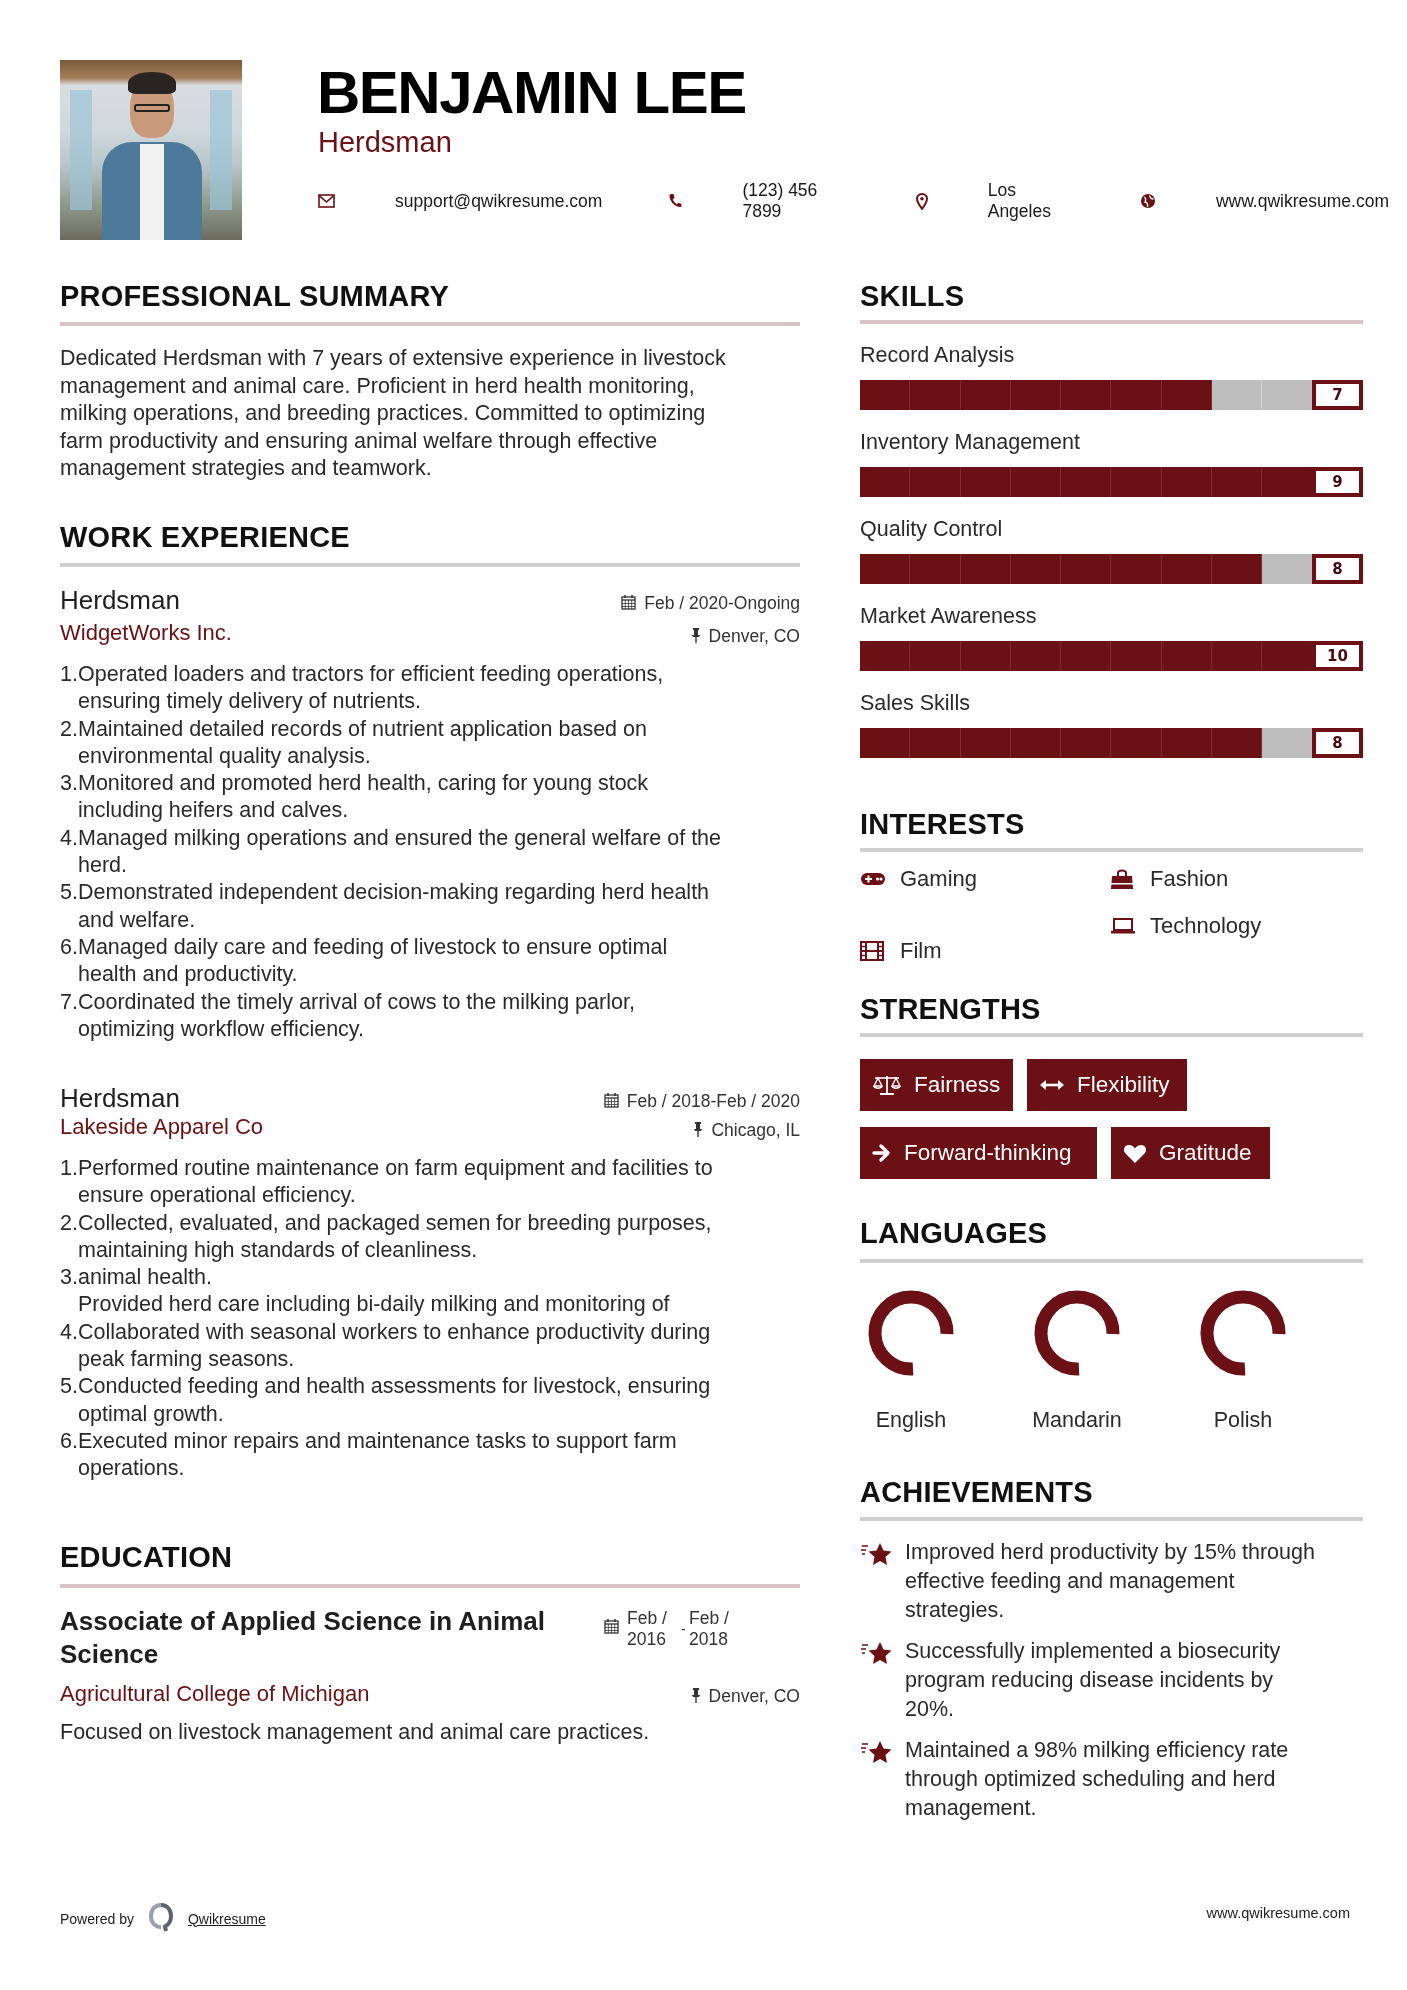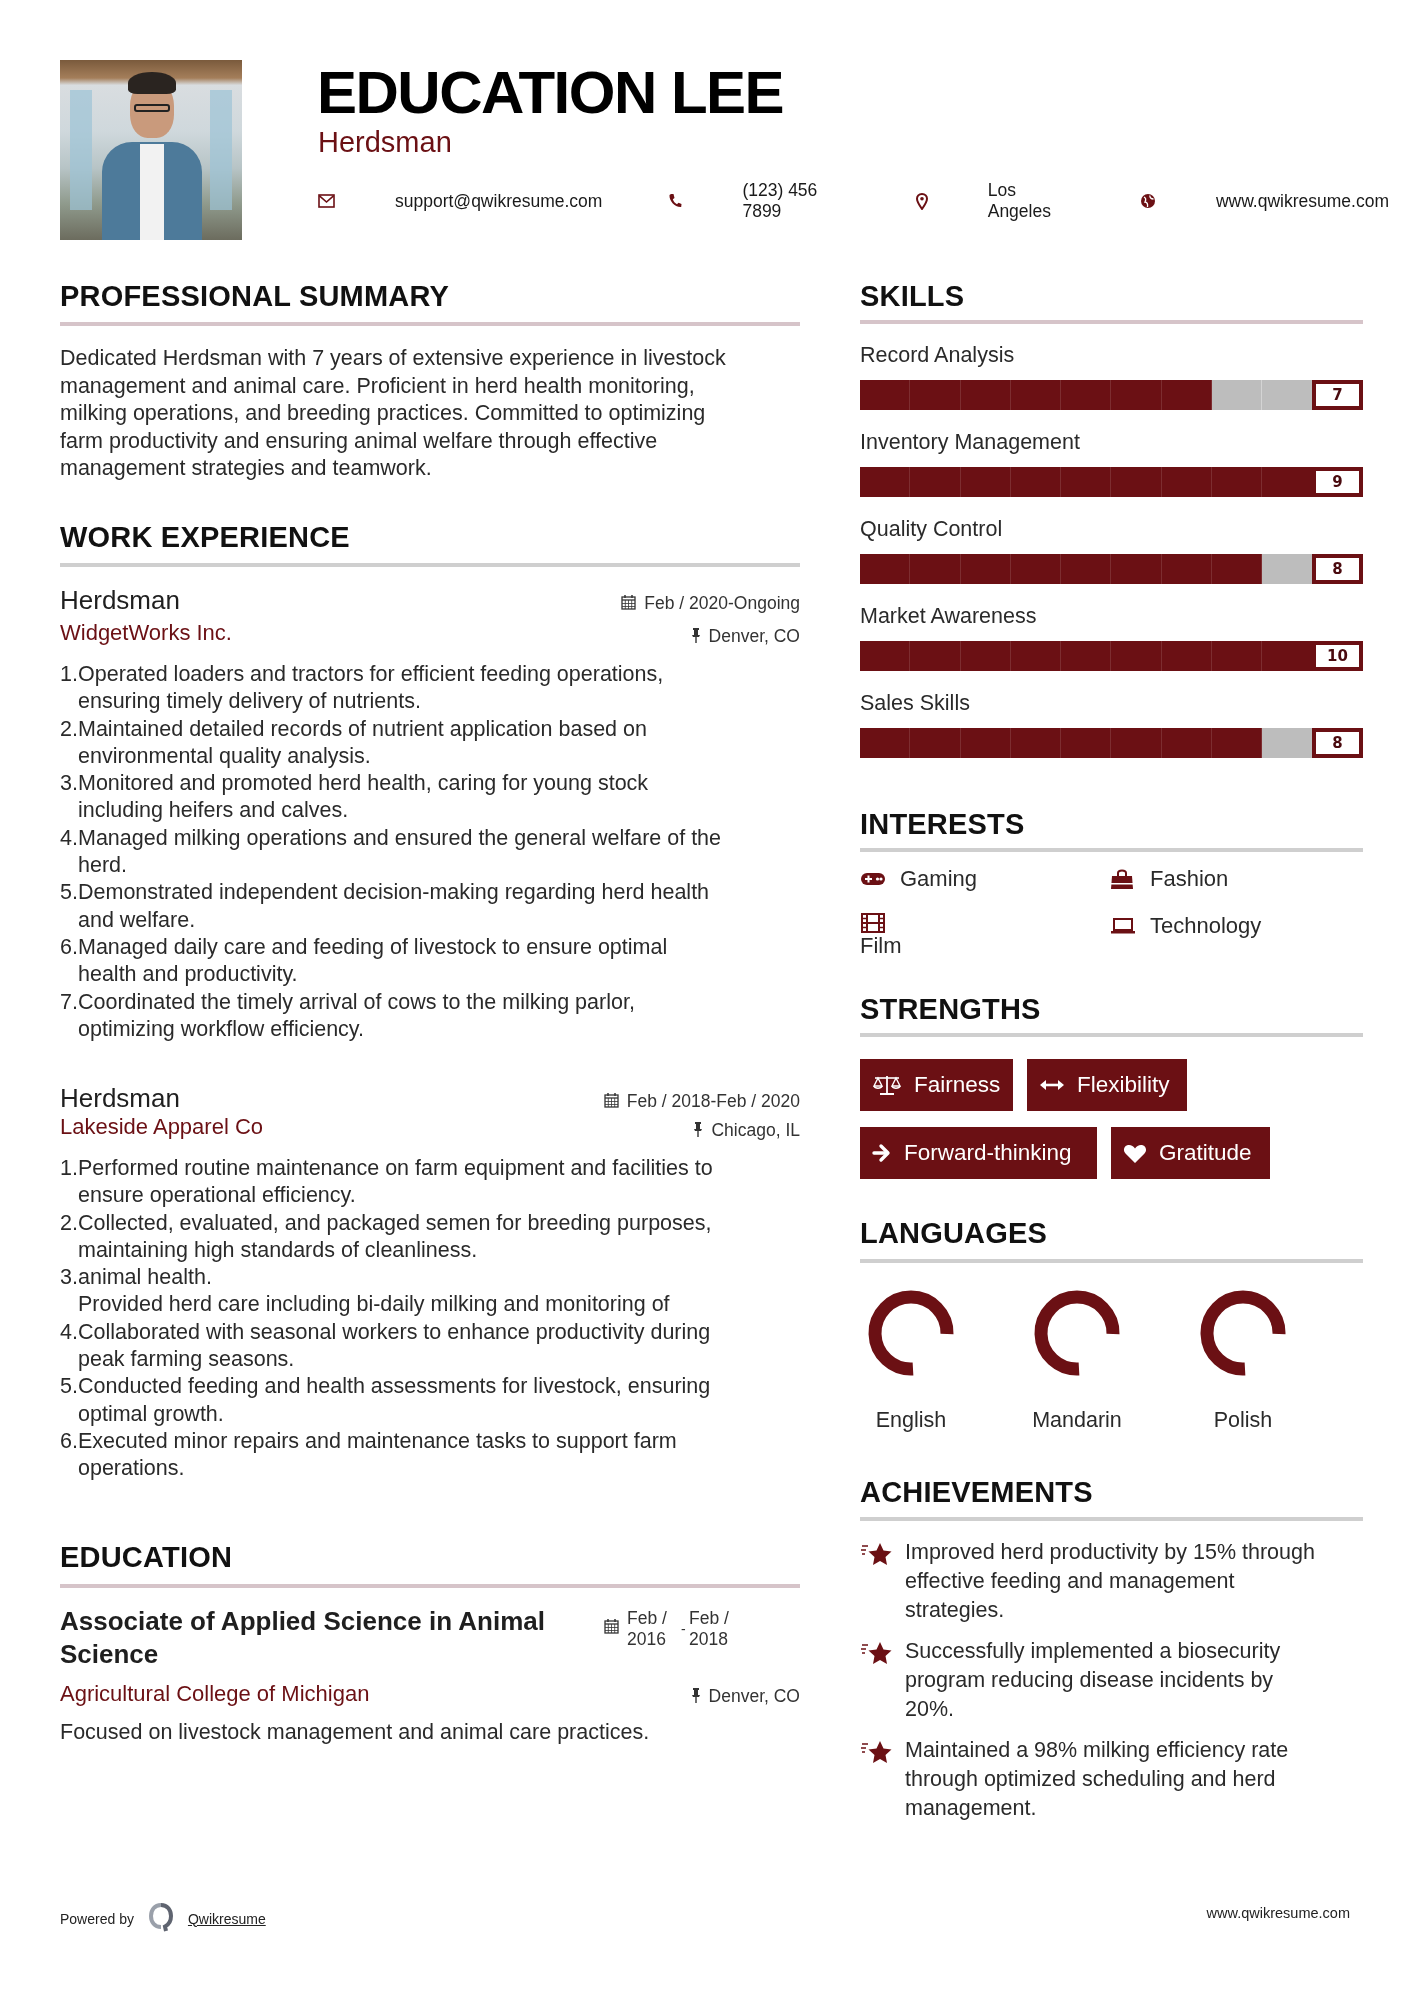--- a/index.html
+++ b/index.html
@@ -84,21 +84,21 @@
 <div class="abs photo">
   <div class="win1"></div>
     <div class="win2"></div>
   <div class="body"></div>
     <div class="shirt"></div>
   <div class="head"></div>
     <div class="hair"></div>
     <div class="glasses"></div>
 </div>
 
-<div class="abs name">EDUCATION LEE</div>
+<div class="abs name">BENJAMIN LEE</div>
 <div class="abs jobtitle">Herdsman</div>
 
 <div class="abs contact">
   <span class="ic">
     <svg width="17" height="14" viewBox="0 0 17 14">
         <rect x="1" y="1" width="15" height="12" fill="none" stroke="#6b1014" stroke-width="1.6"></rect>
         <polyline points="1.5,1.8 8.5,8 15.5,1.8" fill="none" stroke="#6b1014" stroke-width="1.6"></polyline>
       </svg>
   </span>
   <span class="txt">support@qwikresume.com</span>
@@ -441,21 +441,21 @@
 <div class="interest" style="left:1110px; top:866px;">
   <span class="ii">
     <svg width="24" height="22" viewBox="0 0 24 22">
         <path d="M8 8 V5 C8 1.5 16 1.5 16 5 V8" fill="none" stroke="#6b1014" stroke-width="2"></path>
         <polygon points="2,8 22,8 23,21 1,21" fill="#6b1014"></polygon>
         <rect x="1" y="15" width="22" height="1.5" fill="#fff"></rect>
       </svg>
   </span>
   <span>Fashion</span>
 </div>
-<div class="interest" style="left:860px; top:913px;flex-direction:column;">
+<div class="interest" style="left:860px; top:938px;">
   <span class="ii">
     <svg width="24" height="20" viewBox="0 0 24 20">
         <rect x="1" y="1" width="22" height="18" fill="none" stroke="#6b1014" stroke-width="2"></rect>
         <line x1="6" y1="1" x2="6" y2="19" stroke="#6b1014" stroke-width="2"></line>
         <line x1="18" y1="1" x2="18" y2="19" stroke="#6b1014" stroke-width="2"></line>
         <line x1="1" y1="10" x2="23" y2="10" stroke="#6b1014" stroke-width="2"></line>
         <line x1="1" y1="5.5" x2="6" y2="5.5" stroke="#6b1014" stroke-width="1.5"></line>
         <line x1="1" y1="14.5" x2="6" y2="14.5" stroke="#6b1014" stroke-width="1.5"></line>
         <line x1="18" y1="5.5" x2="23" y2="5.5" stroke="#6b1014" stroke-width="1.5"></line>
         <line x1="18" y1="14.5" x2="23" y2="14.5" stroke="#6b1014" stroke-width="1.5"></line>

